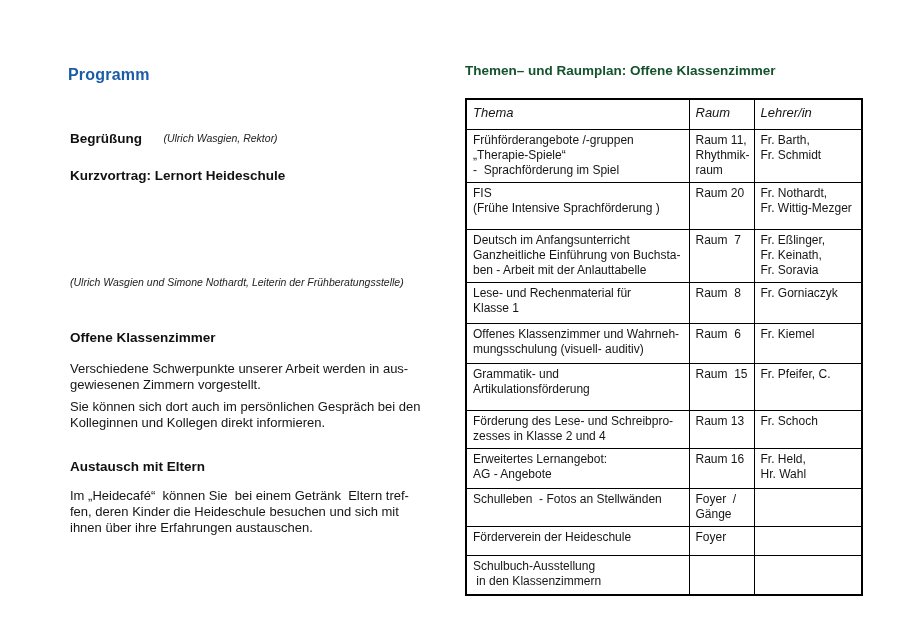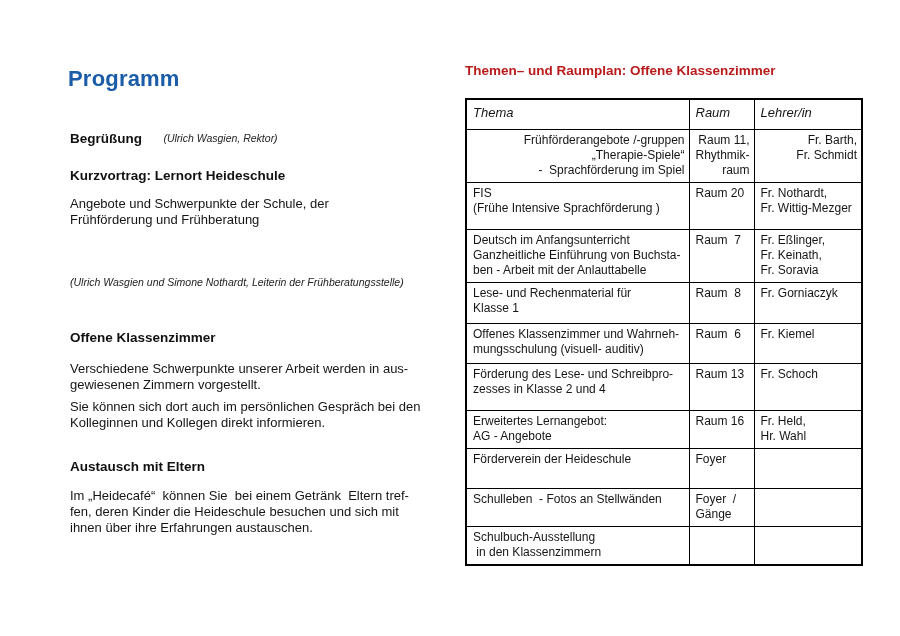--- a/index.html
+++ b/index.html
@@ -12,21 +12,21 @@
     font-family: "Liberation Sans", sans-serif;
     color: #1a1a1a;
     overflow: hidden;
   }
   .abs { position: absolute; }
   .prewrap { white-space: pre-wrap; }
 
   
   .doc-title {
     left: 68px; top: 66px;
-    font-size: 22px; font-weight: bold;
+    font-size: 16px; font-weight: bold;
     color: #1a5ca8;
     letter-spacing: 0.2px;
   }
   .sec-heading {
     font-size: 13.5px; font-weight: bold; color: #111;
   }
   .h-begruessung { left: 70px; top: 129px; }
   .h-kurzvortrag { left: 70px; top: 168px; }
   .h-offene      { left: 70px; top: 330px; }
   .h-austausch   { left: 70px; top: 459px; }
@@ -41,21 +41,21 @@
   }
   .p-kurzvortrag { left: 70px; top: 196px; }
   .p-offene1     { left: 70px; top: 361px; }
   .p-offene2     { left: 70px; top: 399px; }
   .p-austausch   { left: 70px; top: 488px; }
 
   
   .plan-title {
     left: 465px; top: 63px;
     font-size: 13.5px; font-weight: bold;
-    color: #b91c1c;
+    color: #14532d;
   }
   table.plan {
     position: absolute;
     left: 465px; top: 98px;
     border-collapse: collapse;
     table-layout: fixed;
     width: 396px;
     font-size: 12px;
     color: #151515;
     border: 2px solid #000;
@@ -71,47 +71,45 @@
   }
   table.plan col.c-thema  { width: 223px; }
   table.plan col.c-raum   { width: 65px;  }
   table.plan col.c-lehrer { width: 108px; }
   table.plan th {
     font-style: italic; font-weight: normal;
     font-size: 13px;
     height: 30px;
     padding-top: 5px;
   }
-  tbody tr:nth-child(1)  td { height: 50px; text-align: right; }
+  tbody tr:nth-child(1)  td { height: 50px; }
   tbody tr:nth-child(2)  td { height: 47px; }
   tbody tr:nth-child(3)  td { height: 52px; }
   tbody tr:nth-child(4)  td { height: 41px; margin-top: 16px; }
   tbody tr:nth-child(5)  td { height: 40px; }
   tbody tr:nth-child(6)  td { height: 47px; }
   tbody tr:nth-child(7)  td { height: 38px; }
   tbody tr:nth-child(8)  td { height: 40px; margin-left: 41px; }
   tbody tr:nth-child(9)  td { height: 36px; }
   tbody tr:nth-child(10) td { height: 29px; }
-  tbody tr:nth-child(11) td { height: 48px; }
+  tbody tr:nth-child(11) td { height: 40px; }
 </style>
 </head>
 <body>
 
 <div id="page">
 
   <div class="abs doc-title">Programm</div>
 
   <div class="abs h-begruessung">
     <span class="sec-heading">Begrüßung</span>
     <span class="credit credit-inline">(Ulrich Wasgien, Rektor)</span>
   </div>
 
   <div class="abs sec-heading h-kurzvortrag">Kurzvortrag: Lernort Heideschule</div>
-  <div class="abs body-text prewrap p-kurzvortrag">Angebote und Schwerpunkte der Schule, der
-Frühförderung und Frühberatung</div>
   <div class="abs credit c-kurzvortrag">(Ulrich Wasgien und Simone Nothardt, Leiterin der Frühberatungsstelle)</div>
 
   <div class="abs sec-heading h-offene">Offene Klassenzimmer</div>
   <div class="abs body-text prewrap p-offene1">Verschiedene Schwerpunkte unserer Arbeit werden in aus-
 gewiesenen Zimmern vorgestellt.</div>
   <div class="abs body-text prewrap p-offene2">Sie können sich dort auch im persönlichen Gespräch bei den
 Kolleginnen und Kollegen direkt informieren.</div>
 
   <div class="abs sec-heading h-austausch">Austausch mit Eltern</div>
   <div class="abs body-text prewrap p-austausch">Im „Heidecafé“  können Sie  bei einem Getränk  Eltern tref-
@@ -166,44 +164,50 @@
           <td>Raum  8</td>
           <td>Fr. Gorniaczyk</td>
         </tr>
         <tr>
           <td>Offenes Klassenzimmer und Wahrneh-
 mungsschulung (visuell- auditiv)</td>
           <td>Raum  6</td>
           <td>Fr. Kiemel</td>
         </tr>
         <tr>
+          <td>Grammatik- und
+Artikulationsförderung</td>
+          <td>Raum  15</td>
+          <td>Fr. Pfeifer, C.</td>
+        </tr>
+        <tr>
           <td>Förderung des Lese- und Schreibpro-
 zesses in Klasse 2 und 4</td>
           <td>Raum 13</td>
           <td>Fr. Schoch</td>
         </tr>
         <tr>
           <td>Erweitertes Lernangebot:
 AG - Angebote</td>
           <td>Raum 16</td>
           <td>Fr. Held,
 Hr. Wahl</td>
         </tr>
         <tr>
-          <td>Förderverein der Heideschule</td>
-          <td>Foyer</td>
-          <td></td>
-        </tr>
-        <tr>
           <td>Schulleben  - Fotos an Stellwänden</td>
           <td>Foyer  /
 Gänge</td>
           <td></td>
         </tr>
         <tr>
+          <td>Förderverein der Heideschule</td>
+          <td>Foyer</td>
+          <td></td>
+        </tr>
+        <tr>
           <td>Schulbuch-Ausstellung
  in den Klassenzimmern</td>
           <td></td>
           <td></td>
         </tr>
       </tbody>
   </table>
 
 </div>
 

